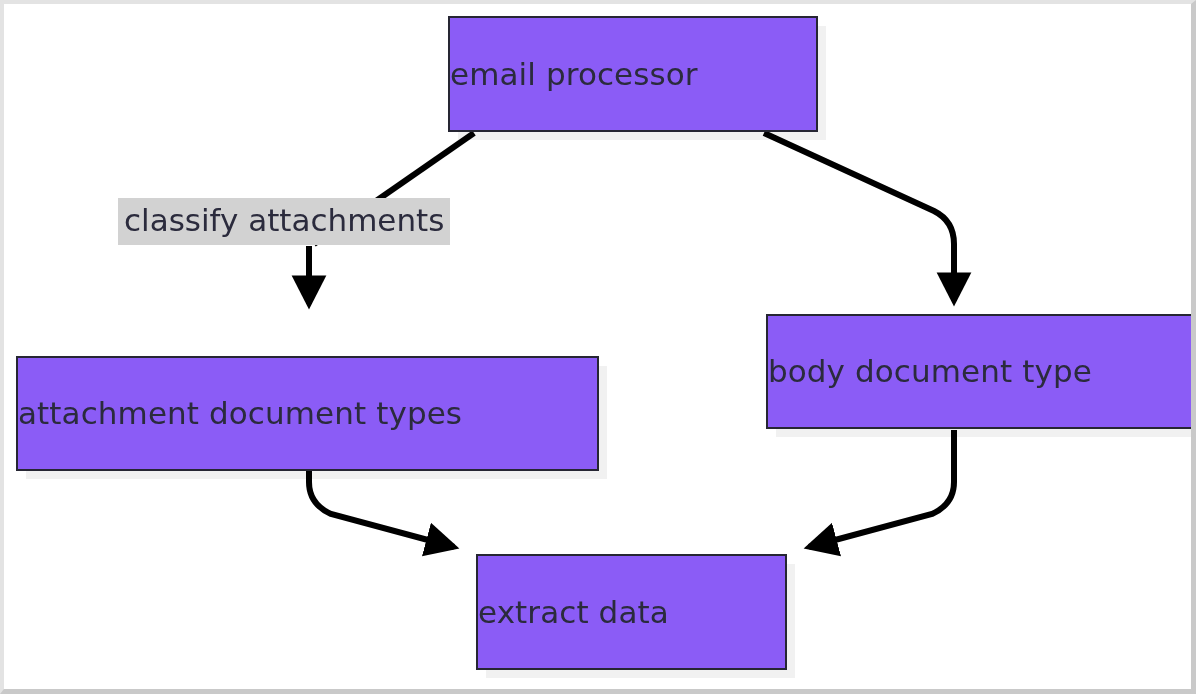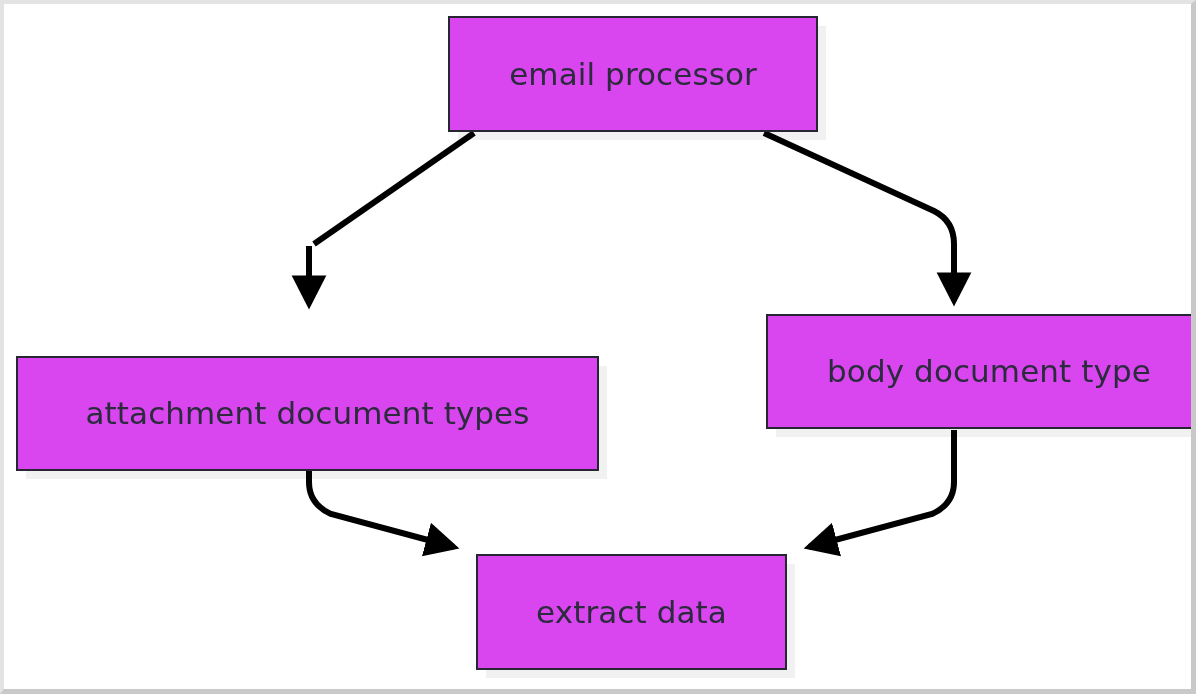--- a/index.html
+++ b/index.html
@@ -40,26 +40,26 @@
     top: 0;
     width: 1196px;
     height: 694px;
     z-index: 1;
   }
 
   
   .node {
     position: absolute;
     box-sizing: border-box;
-    background: #d946ef;
+    background: #8b5cf6;
     border: 2.5px solid #262633;
     box-shadow: 9px 9px 0 -1px rgba(0,0,0,0.055);
     display: flex;
     align-items: center;
-    justify-content: center;
+    justify-content: flex-start;
     z-index: 2;
   }
   .node-label {
     color: #2b2b3d;
     font-size: 31px;
     line-height: 1;
     letter-spacing: 0.1px;
     white-space: nowrap;
     font-family: "DejaVu Sans", sans-serif;
   }
@@ -130,15 +130,16 @@
     </div>
 
     <div class="node" id="node-body-document-type">
       <span class="node-label">body document type</span>
     </div>
 
     <div class="node" id="node-extract-data">
       <span class="node-label">extract data</span>
     </div>
 
+    <div class="edge-label" id="edge-label-classify-attachments">classify attachments</div>
 
   </div>
 </div>
 
 </body></html>

